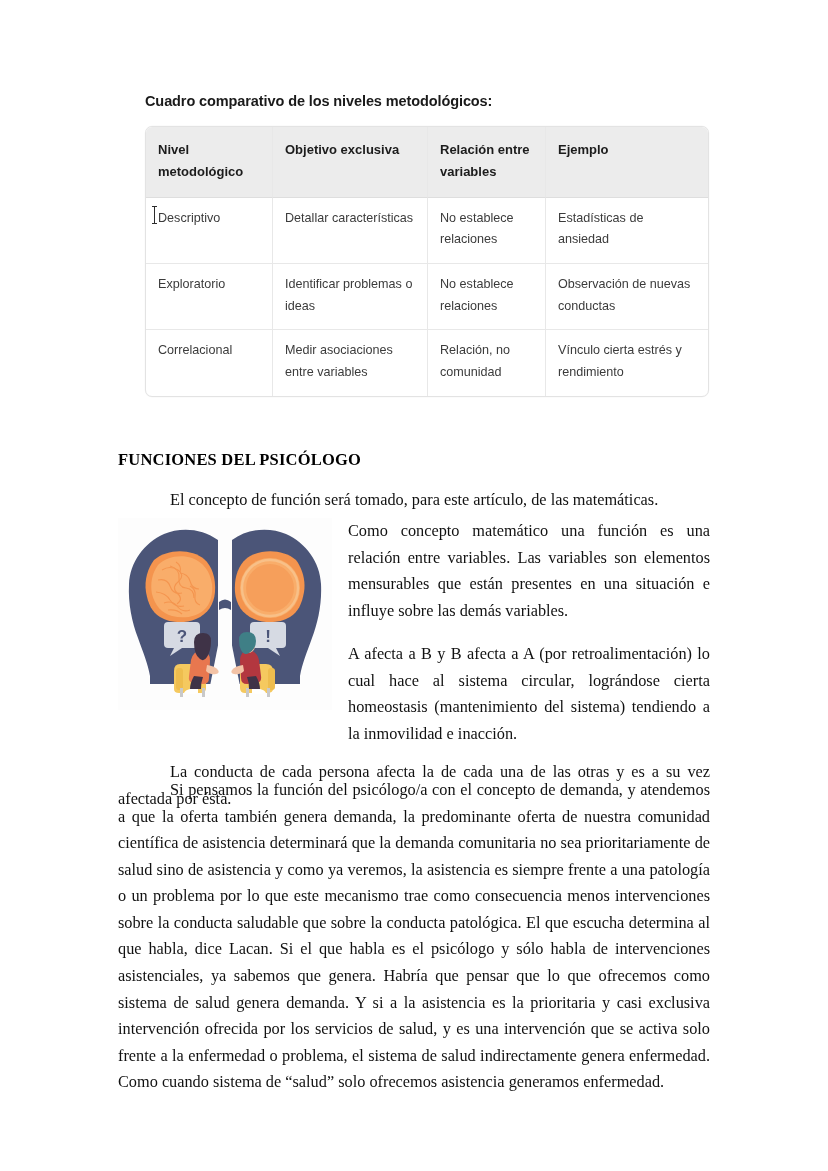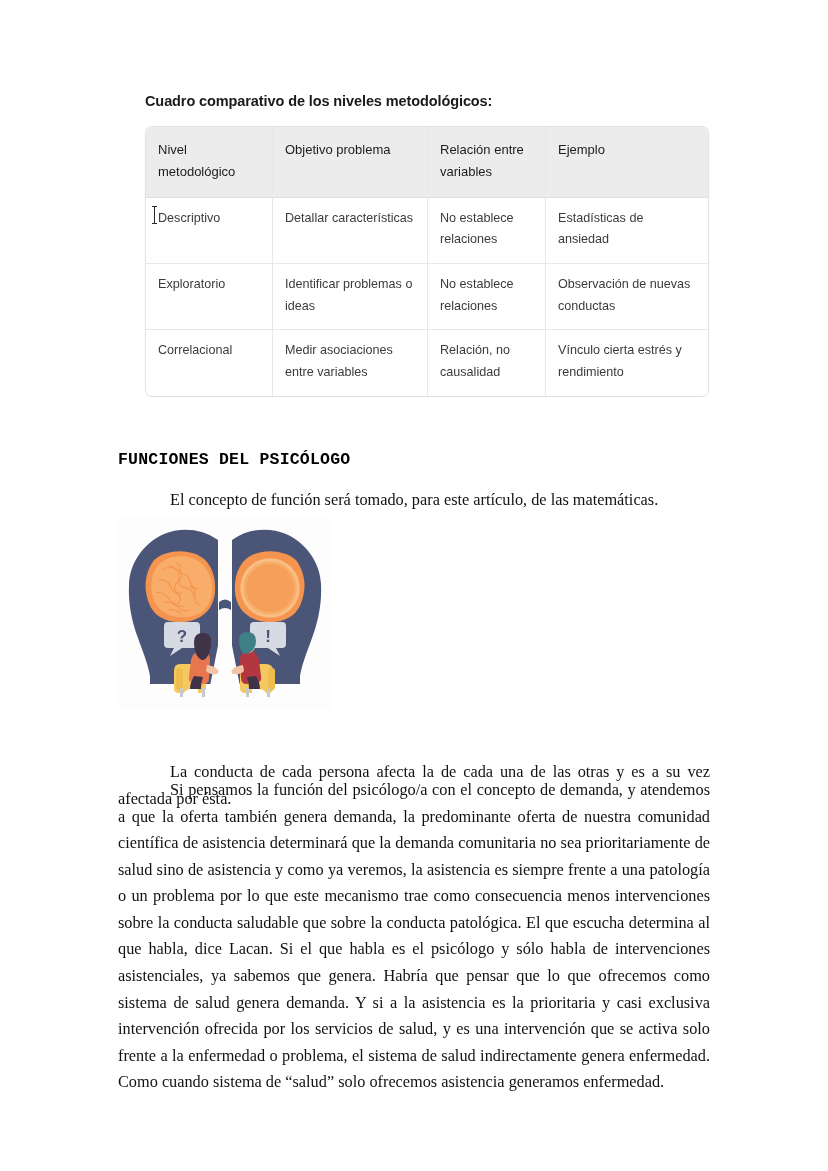--- a/index.html
+++ b/index.html
@@ -60,21 +60,21 @@
     padding: 10px 12px 12px 12px;
     line-height: 1.72;
     border-right: 1px solid #e8e8e8;
     border-bottom: 1px solid #e8e8e8;
   }
   .cmp-table th:last-child, .cmp-table td:last-child { border-right: none; }
   .cmp-table tr:last-child td { border-bottom: none; }
   .cmp-table thead th {
     background: #ececec;
     color: #1c1c1c;
-    font-weight: normal;
+    font-weight: bold;
     font-size: 13px;
     padding-top: 12px;
     padding-bottom: 13px;
     border-bottom: 1px solid #dedede;
   }
   .cmp-table col.c0 { width: 127px; }
   .cmp-table col.c1 { width: 155px; }
   .cmp-table col.c2 { width: 118px; }
   .cmp-table col.c3 { width: 162px; }
 
@@ -96,21 +96,21 @@
     background: #2b2b2b;
   }
   .caret::before { top: 0; }
   .caret::after { bottom: 0; }
 
   
   .section-heading {
     position: absolute;
     left: 118px;
     top: 450px;
-    font-family: Liberation Mono, monospace;
+    font-family: Liberation Serif, serif;
     font-size: 16.5px;
     font-weight: bold;
     color: #000000;
     letter-spacing: 0.2px;
     white-space: nowrap;
   }
 
   p.body {
     margin: 0;
     font-size: 16.3px;
@@ -160,42 +160,42 @@
   <table class="cmp-table">
     <colgroup>
       <col class="c0">
         <col class="c1">
         <col class="c2">
         <col class="c3">
     </colgroup>
     <thead>
       <tr>
         <th>Nivel metodológico</th>
-        <th>Objetivo problema</th>
+        <th>Objetivo exclusiva</th>
         <th>Relación entre variables</th>
         <th>Ejemplo</th>
       </tr>
     </thead>
     <tbody>
       <tr>
         <td><span class="cell-wrap"><span class="caret"></span><span>Descriptivo</span></span></td>
         <td>Detallar características</td>
         <td>No establece relaciones</td>
         <td>Estadísticas de ansiedad</td>
       </tr>
       <tr>
         <td>Exploratorio</td>
         <td>Identificar problemas o ideas</td>
         <td>No establece relaciones</td>
         <td>Observación de nuevas conductas</td>
       </tr>
       <tr>
         <td>Correlacional</td>
         <td>Medir asociaciones entre variables</td>
-        <td>Relación, no causalidad</td>
+        <td>Relación, no comunidad</td>
         <td>Vínculo cierta estrés y rendimiento</td>
       </tr>
     </tbody>
   </table>
 
   <div class="section-heading">FUNCIONES DEL PSICÓLOGO</div>
 
   <div class="p-intro">
     <p class="body indent">El concepto de función será tomado, para este artículo, de las matemáticas.</p>
   </div>
@@ -275,20 +275,22 @@
         <circle cx="130" cy="128" r="7" fill="#f3c3a6"></circle>
         <path d="M138 123 q0 -9 -9 -9 q-8 0 -8 8 q0 6 2 10 q3 6 8 3 q7 -4 7 -12 Z" fill="#3f7f86"></path>
         <path d="M125 147 q-8 1 -11 5 q-2 3 2 4 q6 1 10 -3 Z" fill="#f3c3a6"></path>
         <path d="M138 158 q4 7 4 13 l-11 0 q0 -7 -2 -12 Z" fill="#3f3347"></path>
         <path d="M142 171 q5 1 6 4 q-8 2 -14 0 l0 -4 Z" fill="#ffffff"></path>
       </g>
     </svg>
   </div>
 
   <div class="wrap-text">
+    <p class="body">Como concepto matemático una función es una relación entre variables. Las variables son elementos mensurables que están presentes en una situación e influye sobre las demás variables.</p>
+    <p class="body">A afecta a B y B afecta a A (por retroalimentación) lo cual hace al sistema circular, lográndose cierta homeostasis (mantenimiento del sistema) tendiendo a la inmovilidad e inacción.</p>
   </div>
 
   <div class="p-after-img">
     <p class="body indent">La conducta de cada persona afecta la de cada una de las otras y es a su vez afectada por ésta.</p>
   </div>
 
   <div class="p-long">
     <p class="body indent">Si pensamos la función del psicólogo/a con el concepto de demanda, y atendemos a que la oferta también genera demanda, la predominante oferta de nuestra comunidad científica de asistencia determinará que la demanda comunitaria no sea prioritariamente de salud sino de asistencia y como ya veremos, la asistencia es siempre frente a una patología o un problema por lo que este mecanismo trae como consecuencia menos intervenciones sobre la conducta saludable que sobre la conducta patológica. El que escucha determina al que habla, dice Lacan. Si el que habla es el psicólogo y sólo habla de intervenciones asistenciales, ya sabemos que genera. Habría que pensar que lo que ofrecemos como sistema de salud genera demanda. Y si a la asistencia es la prioritaria y casi exclusiva intervención ofrecida por los servicios de salud, y es una intervención que se activa solo frente a la enfermedad o problema, el sistema de salud indirectamente genera enfermedad. Como cuando sistema de “salud” solo ofrecemos asistencia generamos enfermedad.</p>
   </div>
 

